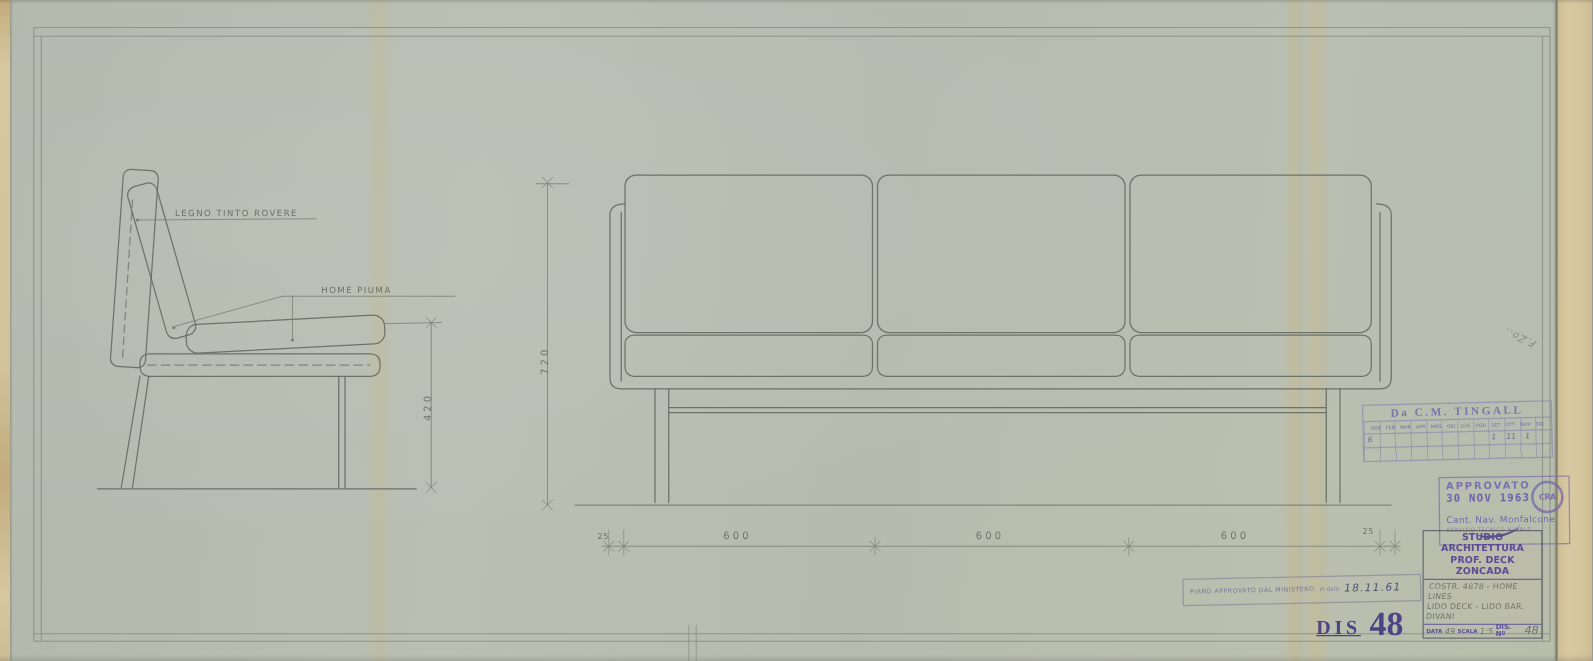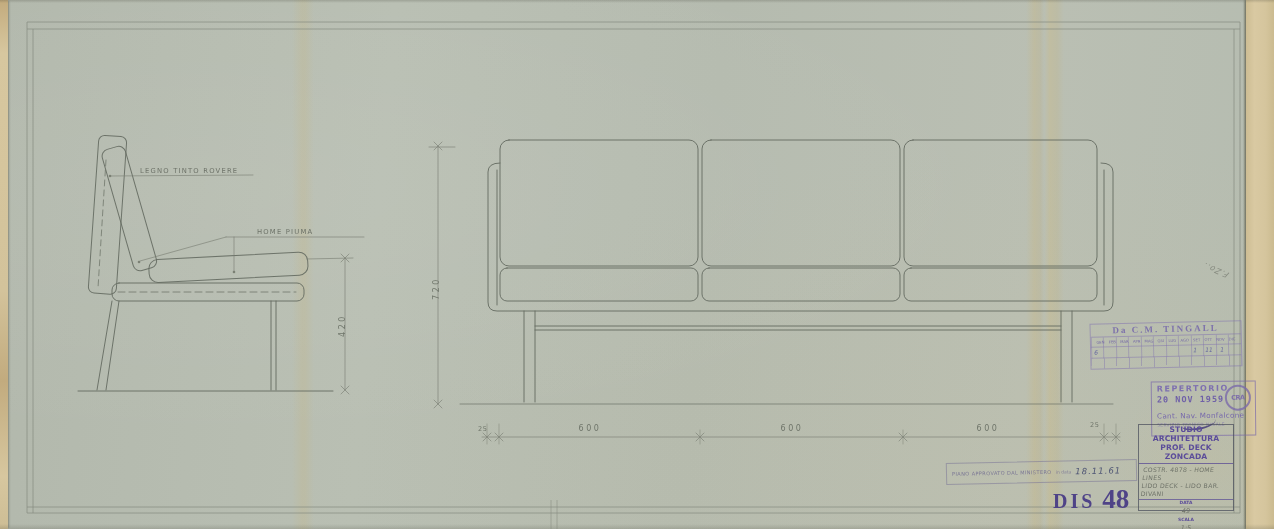--- a/index.html
+++ b/index.html
@@ -48,29 +48,29 @@
   .st-rep .r3{position:absolute;left:5px;top:40px;font-size:4.3px;color:rgba(118,104,172,.7);letter-spacing:.4px;}
   .st-rep .swoosh{position:absolute;left:30px;top:38px;width:34px;height:8px;border-bottom:2px solid rgba(70,62,120,.85);
     border-radius:0 0 70% 30%/0 0 100% 40%;transform:rotate(-3deg);}
   .st-min{position:absolute;left:946px;top:461px;width:191px;height:22px;transform:rotate(-1.2deg);
     border:1px solid rgba(118,112,150,.5);display:flex;align-items:center;gap:4px;padding:0 5px;box-sizing:border-box;}
   .st-min .m1{font-size:5px;color:rgba(108,103,142,.8);letter-spacing:.4px;white-space:nowrap;}
   .st-min .m2{font-size:4.5px;color:rgba(108,103,142,.7);white-space:nowrap;}
   .st-min .mdate{font-size:8.5px;font-style:italic;color:#4e5574;letter-spacing:1px;white-space:nowrap;}
   .dis48{position:absolute;left:1053px;top:489px;display:flex;align-items:flex-end;gap:7px;color:#473a85;
     font-family:"Liberation Serif",serif;font-weight:bold;opacity:.93;}
-  .dis48 .p{font-size:20px;letter-spacing:3px;line-height:1;}
+  .dis48 .p{font-size:16px;letter-spacing:3px;line-height:1;text-decoration:underline;}
   .dis48 .n{font-size:27px;line-height:.8;}
   
   .tblock{position:absolute;left:1138px;top:424px;width:96px;height:87px;border:1.2px solid rgba(70,74,88,.7);box-sizing:border-box;}
   .tb-head{padding-top:1px;text-align:center;font-size:7.6px;font-weight:bold;line-height:1.18;color:#5b4c9a;
     border-bottom:1px solid rgba(88,74,148,.75);padding-bottom:1px;letter-spacing:.1px;}
   .tb-notes{padding:2px 3px 0 3px;font-size:6.2px;line-height:1.3;color:#6f7369;transform:skewX(-6deg);letter-spacing:.3px;}
   .tb-row{position:absolute;left:0;bottom:0;width:100%;height:11px;border-top:1px solid rgba(88,74,148,.7);
-    display:flex;align-items:center;padding:0 2px;box-sizing:border-box;gap:2px;flex-direction:column;}
+    display:flex;align-items:center;padding:0 2px;box-sizing:border-box;gap:2px;}
   .tb-lab{font-size:4.4px;color:#5b4c9a;font-weight:bold;}
   .tb-val{font-size:6.5px;color:#6f7369;font-style:italic;}
   .tb-val.big{font-size:9px;}
   .fzo{position:absolute;left:1186px;top:262px;width:44px;font-size:8px;font-style:italic;
     color:rgba(118,122,112,.75);transform:rotate(203deg) skewX(-8deg);letter-spacing:1px;}
 </style>
 </head>
 <body>
 
 <div class="sheet">
@@ -155,22 +155,22 @@
     <div class="t-cells t-row">
       <span class="t-mark" style="left:3px;">6</span>
       <span class="t-mark" style="left:102px;">1</span>
       <span class="t-mark" style="left:114px;">11</span>
       <span class="t-mark" style="left:129px;">1</span>
     </div>
     <div class="t-cells t-row" style="border-bottom:none;"></div>
   </div>
 
   <div class="st-rep">
-    <div class="r1">REPERTORIO</div>
-    <div class="rdate">20 NOV 1959</div>
+    <div class="r1">APPROVATO</div>
+    <div class="rdate">30 NOV 1963</div>
     <div class="rcircle">CRA</div>
     <div class="r2">Cant. Nav. Monfalcone</div>
     <div class="r3">SERVIZIO TECNICO NAVALE</div>
     <div class="swoosh"></div>
   </div>
 
   <div class="st-min">
     <span class="m1">PIANO APPROVATO DAL MINISTERO</span>
     <span class="m2">in data</span>
     <span class="mdate">18.11.61</span>

